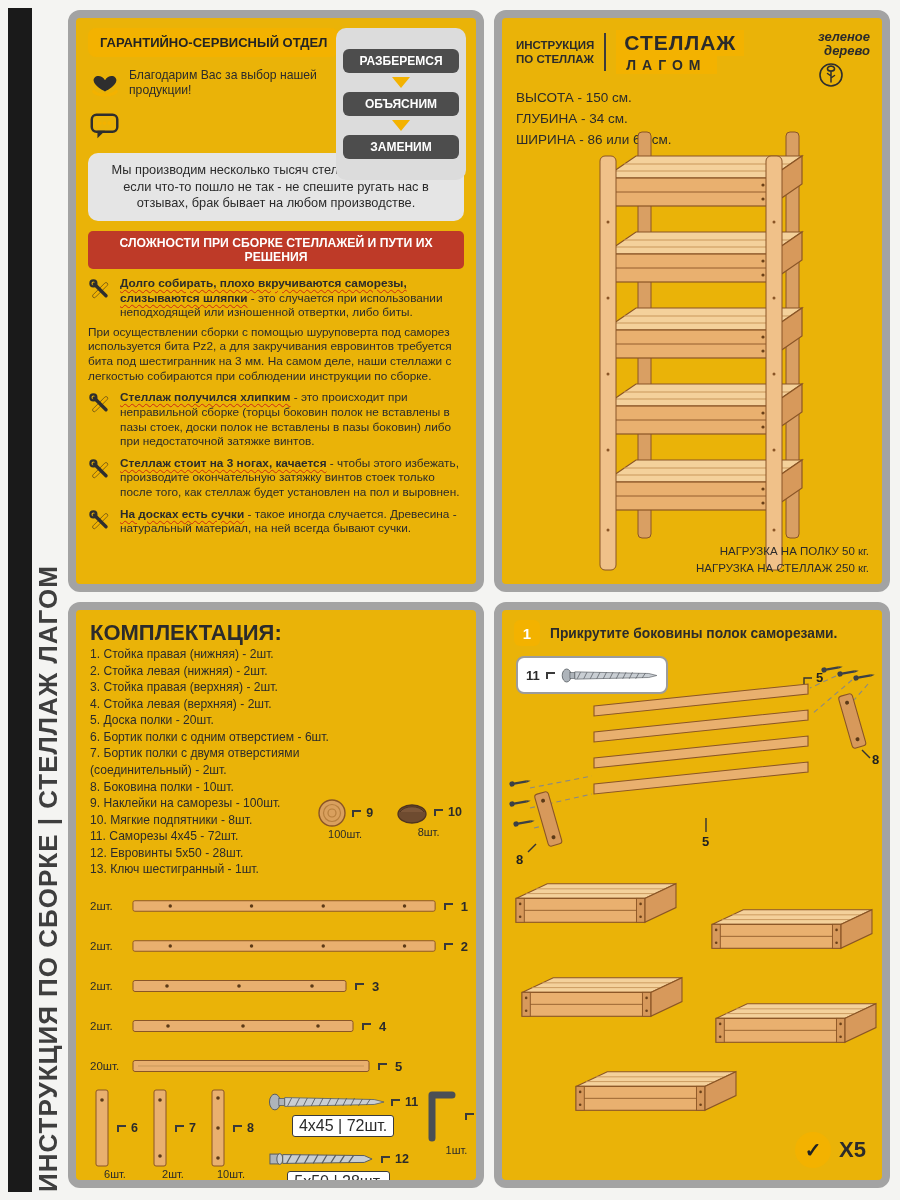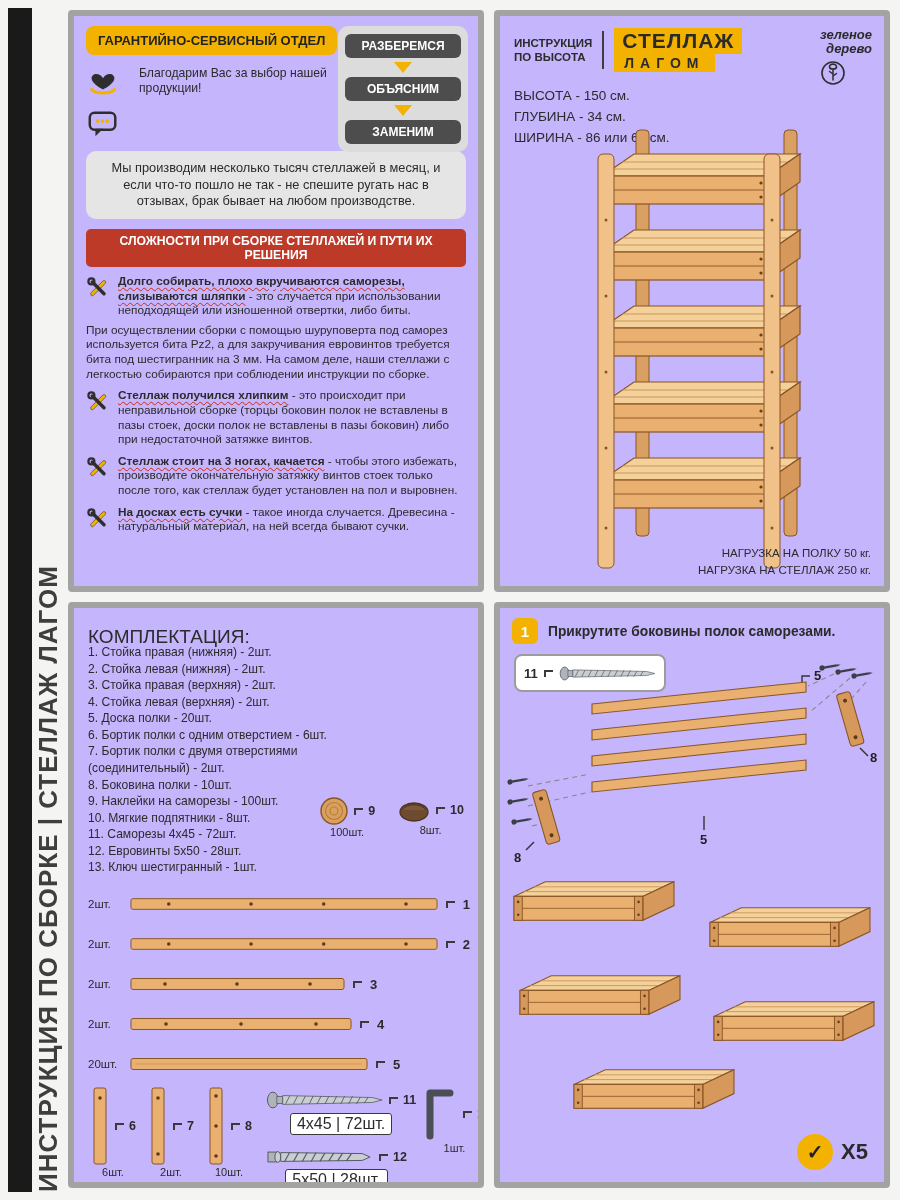--- a/index.html
+++ b/index.html
@@ -4,32 +4,32 @@
 <style>
   * { margin:0; padding:0; box-sizing:border-box; }
   html,body { width:900px; height:1200px; }
   body { font-family:"Liberation Sans", sans-serif; background:#f4f4f2; color:#2b2b2b; position:relative; overflow:hidden; }
 
   .blackbar { position:absolute; left:8px; top:8px; width:24px; height:1184px; background:#1a1a1a; }
   .vtitle { position:absolute; left:33px; top:8px; width:38px; height:1184px;
             writing-mode:vertical-rl; transform:rotate(180deg);
             font-size:26px; font-weight:bold; color:#3e3e3e; letter-spacing:1px; white-space:nowrap; }
 
-  .panel { position:absolute; background:#c4b5fd; border:6px solid #a3a3a3; border-radius:4px; overflow:hidden; }
+  .panel { position:absolute; background:#eab308; border:8px solid #a3a3a3; border-radius:12px; overflow:hidden; }
   #panelA { left:68px; top:10px;  width:416px; height:582px; padding:10px 12px; }
   #panelB { left:494px; top:10px; width:396px; height:582px; padding:12px 14px; }
   #panelC { left:68px; top:602px; width:416px; height:586px; }
   #panelD { left:494px; top:602px; width:396px; height:586px; padding:10px 12px; }
 
   
   .hdr-badge { display:inline-block; background:#F3B200; color:#232323; font-weight:bold; font-size:13px; padding:7px 12px; border-radius:8px; }
-  .promise { position:absolute; top:10px; right:10px; width:130px; background:#dcdcdc; border-radius:10px; padding:8px 7px; }
+  .promise { position:absolute; top:10px; right:10px; width:130px; background:#dcdcdc; border-radius:10px; padding:21px 7px; }
   .promise-badge { background:#4d4d4d; color:#fff; font-weight:bold; font-size:12px; text-align:center; padding:5px 4px; border-radius:6px; }
   .chev { width:0; height:0; border-left:9px solid transparent; border-right:9px solid transparent; border-top:11px solid #F3B200; margin:4px auto; }
-  .note-row { display:flex; gap:19px; align-items:center; width:248px; margin-top:9px; }
+  .note-row { display:flex; gap:7px; align-items:center; width:248px; margin-top:9px; }
   .note-row svg { flex:none; }
   .note-text { font-size:12.2px; line-height:1.25; }
   .intro-box { margin-top:10px; background:#e5e5e5; border-radius:10px; padding:9px 14px; font-size:12.8px; line-height:1.3; text-align:center; }
   .banner { margin-top:10px; background:#BE3A28; color:#fff; font-weight:bold; font-size:12.2px; text-align:center; border-radius:5px; padding:5px 4px; }
   .issue { display:flex; gap:8px; margin-top:7px; align-items:flex-start; }
   .issue svg { flex:none; margin-top:2px; }
   .issue-text { font-size:11.8px; line-height:1.24; }
   .wavy { font-weight:bold; text-decoration:underline; text-decoration-style:wavy; text-decoration-color:#cc2a12; text-decoration-thickness:1px; text-underline-offset:2px; }
   .issue-extra { font-size:11.8px; line-height:1.24; margin-top:5px; }
 
@@ -39,21 +39,21 @@
   .pbh-div { width:2px; height:38px; background:#3d3d3d; }
   .name1 { display:inline-block; background:#F3B200; font-size:21px; font-weight:800; padding:1px 8px; letter-spacing:1px; }
   .name2 { display:inline-block; background:#F3B200; font-size:14px; font-weight:bold; padding:1px 10px; letter-spacing:6px; margin-top:0;text-align:right; }
   .logo { position:absolute; top:12px; right:12px; display:flex; align-items:flex-start; gap:5px;flex-direction:column; }
   .logo-text { font-style:italic; font-weight:bold; font-size:13px; text-align:right; line-height:1.05; }
   .specs { margin-top:14px; font-size:13.5px; line-height:1.55; }
   .rack { position:absolute; left:72px; top:108px; }
   .loads { position:absolute; right:13px; bottom:7px; text-align:right; font-size:11.5px; line-height:1.5; }
 
   
-  .kit-h { position:absolute; left:14px; top:18px; font-size:19px; font-weight:400; }
+  .kit-h { position:absolute; left:14px; top:10px; font-size:22px; font-weight:700; }
   .kit-list { position:absolute; left:14px; top:36px; width:288px; font-size:12.1px; line-height:1.37; }
   .kit-figs { position:absolute; right:14px; top:188px; display:flex; gap:22px; }
   .fig { text-align:center; font-size:11px; }
   .fig-row { display:flex; align-items:center; gap:5px; justify-content:center; font-weight:bold; font-size:12.5px; }
   .tk { display:inline-block; width:9px; height:7px; border-left:2px solid #3a3a3a; border-top:2px solid #3a3a3a; }
   .planks { position:absolute; left:14px; top:276px; right:8px; }
   .plank-row { display:flex; align-items:center; gap:8px; height:40px; }
   .pcount { width:34px; font-size:11.5px; flex:none; }
   .pnum { font-weight:bold; font-size:13px; }
   .smalls { position:absolute; left:14px; top:478px; right:8px; height:104px; }
@@ -203,21 +203,21 @@
       <circle cx="5.4" cy="5.4" r="3" fill="none" stroke="#2e2e2e" stroke-width="2.2"></circle>
     </svg>
     <p class="issue-text"><span class="wavy">На досках есть сучки</span><span> - такое иногда случается. Древесина - натуральный материал, на ней всегда бывают сучки.</span></p>
   </div>
 </div>
 
 <div class="panel" id="panelB">
   <div class="pbh">
     <div class="pbh-small">
       <div>ИНСТРУКЦИЯ</div>
-      <div>ПО ВЫСОТА</div>
+      <div>ПО СТЕЛЛАЖ</div>
     </div>
     <div class="pbh-div"></div>
     <div>
       <div class="name1">СТЕЛЛАЖ</div><br>
       <div class="name2">ЛАГОМ</div>
     </div>
   </div>
 
   <div class="logo">
     <div class="logo-text">

